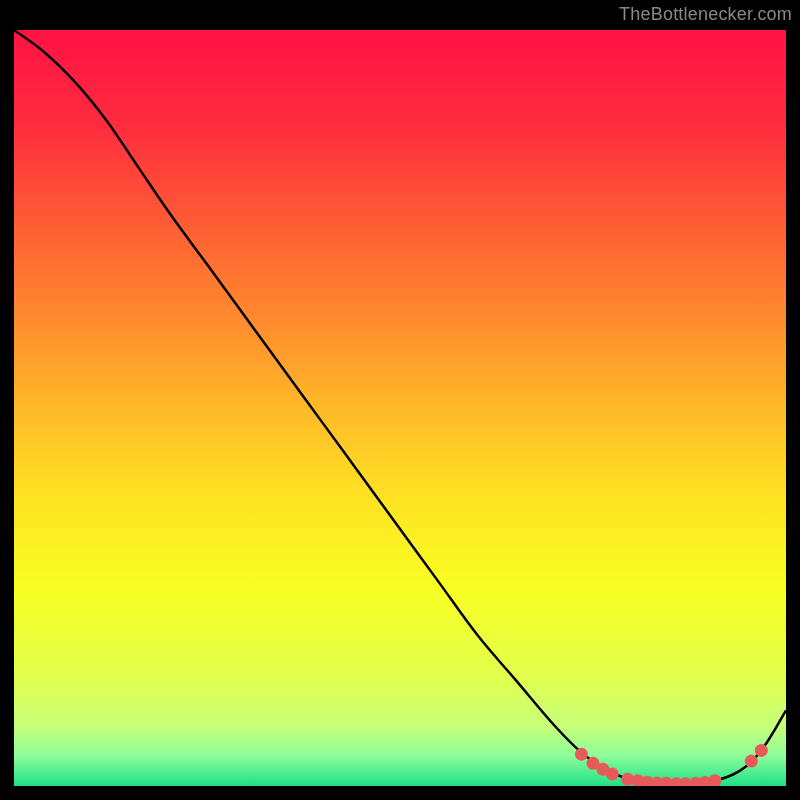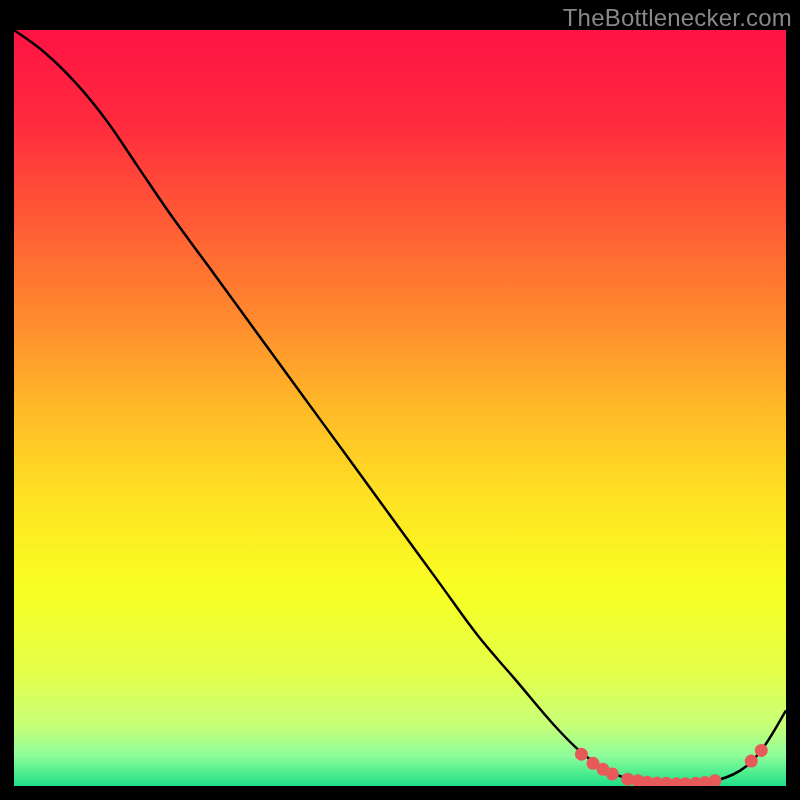--- a/index.html
+++ b/index.html
@@ -15,21 +15,21 @@
     position: relative;
     width: 800px;
     height: 800px;
     background: #000;
   }
   .attribution {
     position: absolute;
     top: 4px;
     right: 8px;
     color: #888;
-    font-size: 24px;
+    font-size: 18px;
     font-weight: 500;
     letter-spacing: 0.2px;
   }
   .plot-wrap {
     position: absolute;
     left: 14px;
     top: 30px;
     width: 772px;
     height: 756px;
   }

